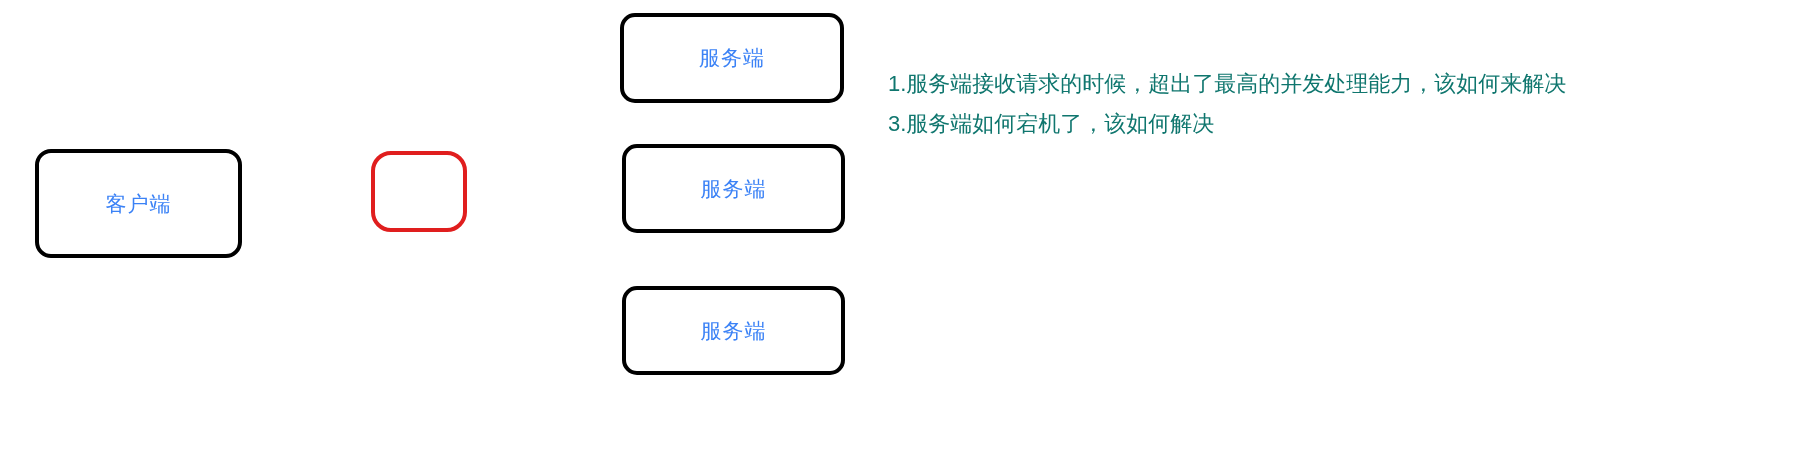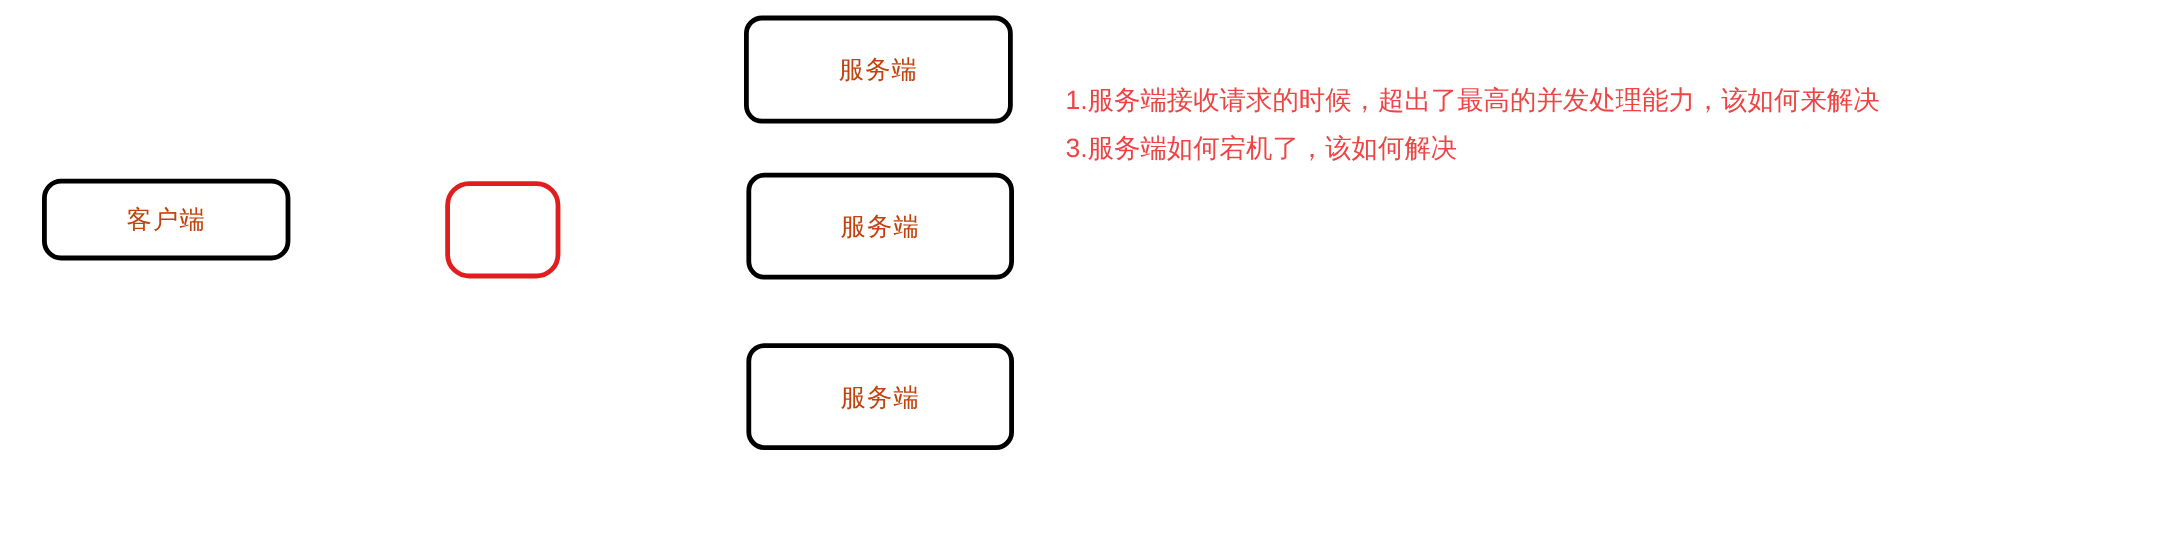--- a/index.html
+++ b/index.html
@@ -19,29 +19,29 @@
     position: absolute;
     box-sizing: border-box;
     background: #ffffff;
     border: 4px solid var(--stroke, #000000);
     display: flex;
     align-items: center;
     justify-content: center;
   }
   .shape .shape-label {
     font-size: 21px;
-    color: #c2410c;
+    color: #3b82f6;
     letter-spacing: 1px;
     white-space: nowrap;
   }
   .client-box {
     left: 35px;
     top: 149px;
     width: 207px;
-    height: 68px;
+    height: 109px;
     border-radius: 16px;
     align-items: center;
   }
   .red-box {
     left: 371px;
     top: 151px;
     width: 96px;
     height: 81px;
     border-radius: 20px;
     border-color: var(--red-stroke, #e01e1e);
@@ -64,21 +64,21 @@
     left: 622px;
     top: 286px;
     width: 223px;
     height: 89px;
     border-radius: 15px;
   }
   .notes {
     position: absolute;
     left: 888px;
     top: 64px;
-    color: #ef4444;
+    color: #0f766e;
     font-size: 22px;
     line-height: 40px;
     white-space: nowrap;
   }
   .note-line {
     display: block;
   }
 </style>
 </head>
 <body>

